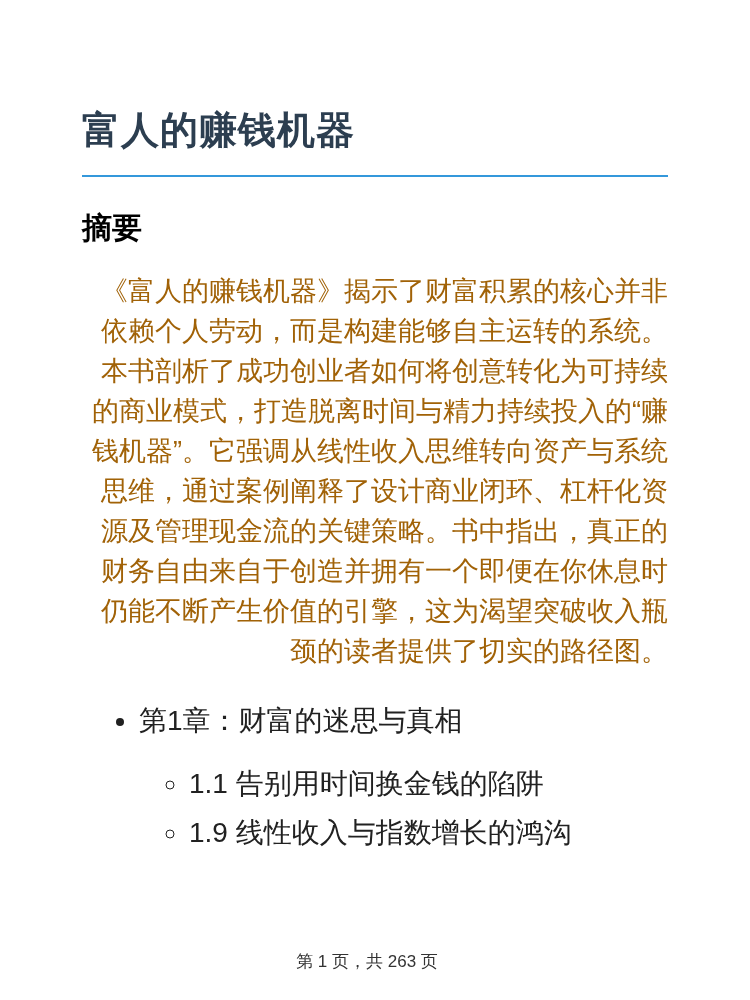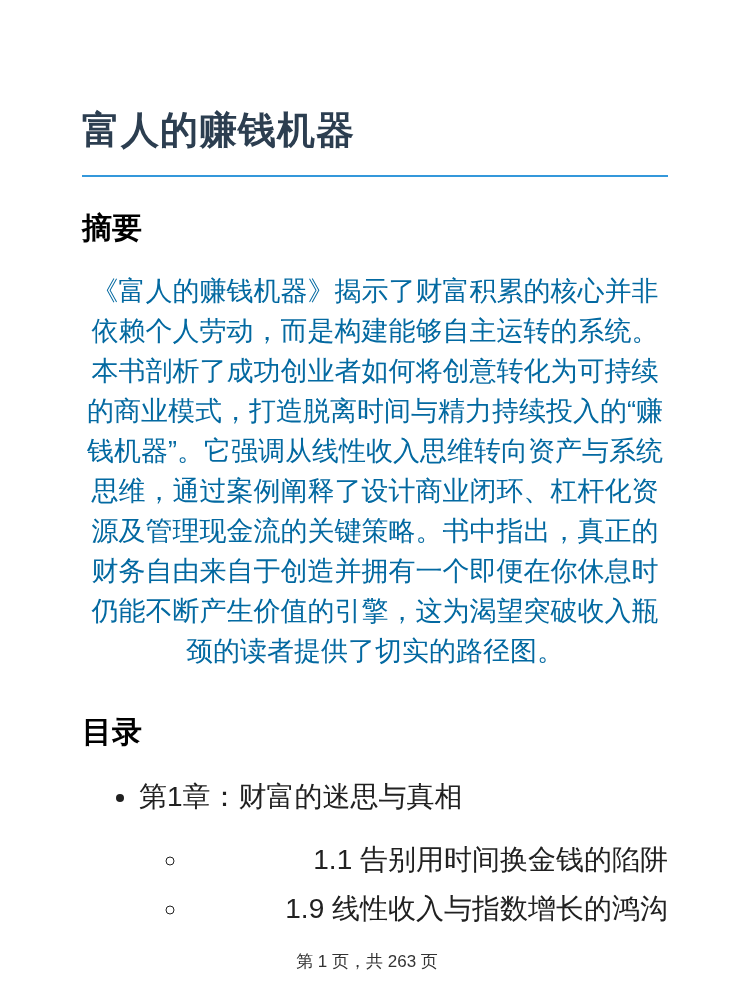--- a/index.html
+++ b/index.html
@@ -37,38 +37,37 @@
     line-height: 1.0;
     font-weight: 700;
     color: #000000;
   }
   .summary-heading { margin-top: 36px; }
   .summary-body {
     margin: 28px 0 0 0;
     width: 586px;
     font-size: 27px;
     line-height: 40px;
-    color: #0369a1;
-    text-align: center;
+    color: #a16207;
+    text-align: right;
     word-break: break-all;
   }
   .toc-heading { margin-top: 46px; }
   .toc-list {
     margin: 32px 0 0 0;
     padding-left: 57px;
     list-style: disc;
     font-size: 28px;
     line-height: 1.3;
     color: #212121;
   }
   .toc-sublist {
     margin: 26px 0 0 0;
     padding-left: 50px;
     list-style: circle;
-    text-align: right;
   }
   .toc-section { margin-bottom: 13px; }
   .page-footer {
     position: absolute;
     left: 0;
     right: 16px;
     bottom: 27px;
     text-align: center;
     font-size: 17px;
     color: #333333;
@@ -80,21 +79,20 @@
 <div class="page">
 
   <h1 class="doc-title">富人的赚钱机器</h1>
 
   <hr class="divider">
 
   <h2 class="section-heading summary-heading">摘要</h2>
 
   <p class="summary-body">《富人的赚钱机器》揭示了财富积累的核心并非依赖个人劳动，而是构建能够自主运转的系统。本书剖析了成功创业者如何将创意转化为可持续的商业模式，打造脱离时间与精力持续投入的“赚钱机器”。它强调从线性收入思维转向资产与系统思维，通过案例阐释了设计商业闭环、杠杆化资源及管理现金流的关键策略。书中指出，真正的财务自由来自于创造并拥有一个即便在你休息时仍能不断产生价值的引擎，这为渴望突破收入瓶颈的读者提供了切实的路径图。</p>
 
-  <h2 class="section-heading toc-heading">目录</h2>
 
   <ul class="toc-list">
     <li class="toc-chapter">
       <span>第1章：财富的迷思与真相</span>
       <ul class="toc-sublist">
         <li class="toc-section">
           <span>1.1 告别用时间换金钱的陷阱</span>
         </li>
         <li class="toc-section">
           <span>1.9 线性收入与指数增长的鸿沟</span>

